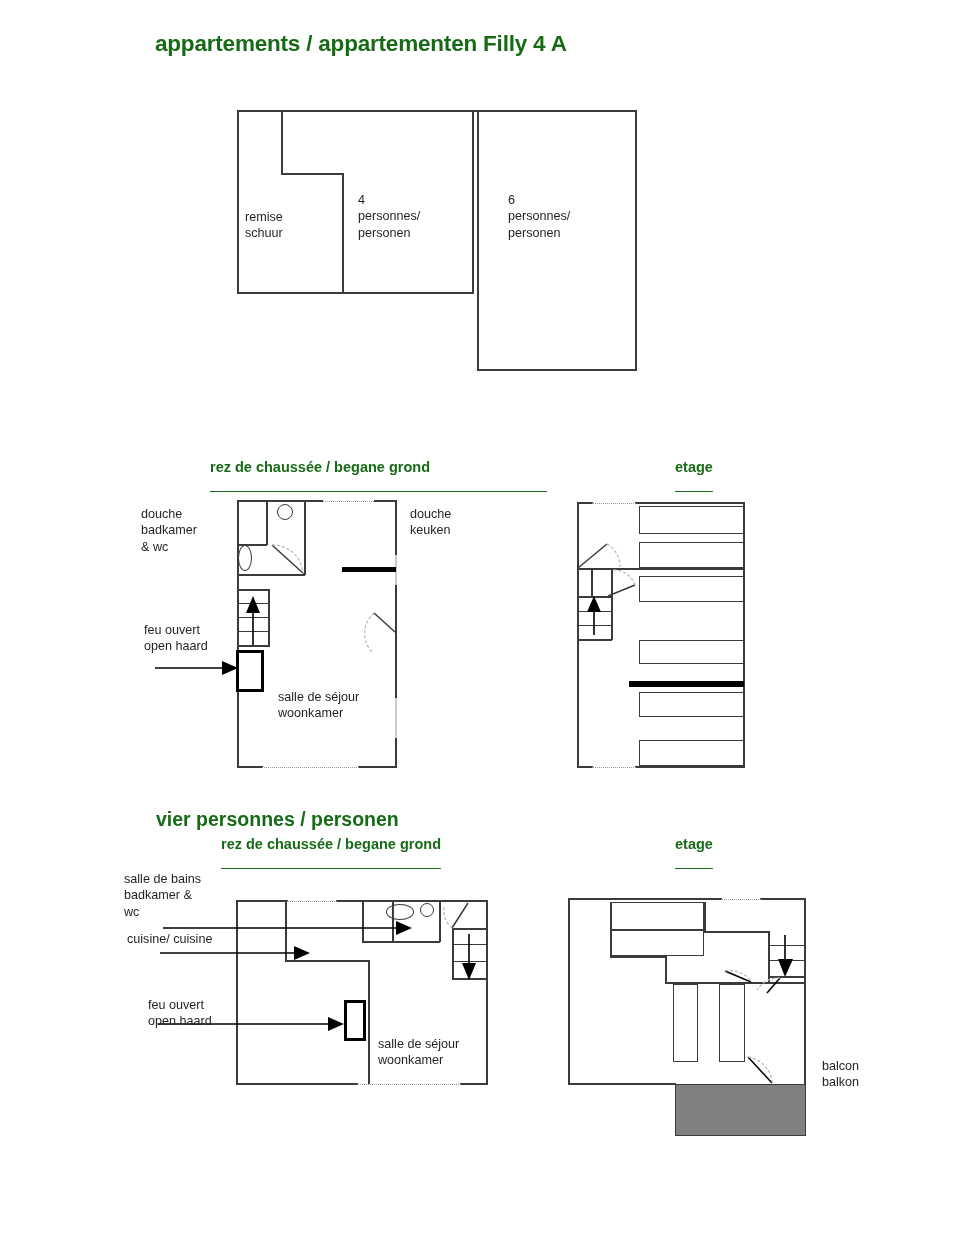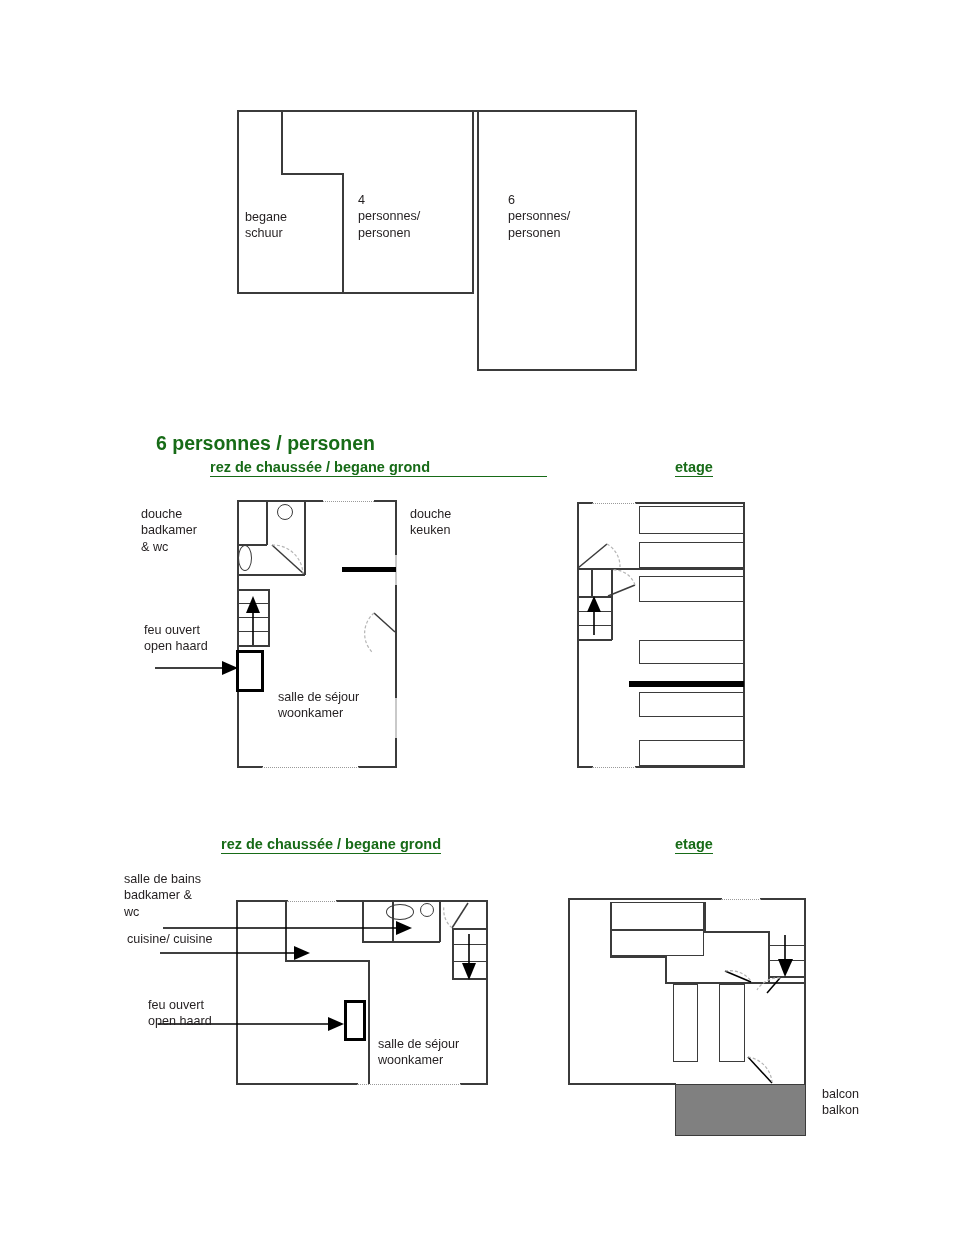--- a/index.html
+++ b/index.html
@@ -39,21 +39,21 @@
   }
   .title-sub {
     position: absolute;
     font-size: 14.5px;
     font-weight: bold;
     color: #176b17;
     white-space: nowrap;
   }
   .title-sub .ul {
     border-bottom: 1.6px solid #176b17;
-    padding-bottom: 1px;
+    padding-bottom: 16px;
     display: inline-block;
   }
   
   .lbl {
     position: absolute;
     font-size: 12.6px;
     line-height: 16.4px;
     color: #231f20;
     white-space: pre;
   }
@@ -97,49 +97,49 @@
     left: 0; top: 0;
     overflow: visible;
     pointer-events: none;
   }
 </style>
 </head>
 <body>
 
 <div class="page">
 
+  <div class="title-main">appartements / appartementen Filly 4 A</div>
 
   <div class="plan" style="left:0; top:0; width:960px; height:400px;">
 
     <div class="wall" style="left:237px; top:110px; width:1.5px; height:184px;"></div>
     <div class="wall" style="left:237px; top:292px; width:236px; height:1.5px;"></div>
     <div class="wall" style="left:237px; top:110px; width:45px; height:1.5px;"></div>
     <div class="wall" style="left:281px; top:110px; width:1.5px; height:64px;"></div>
     <div class="wall" style="left:281px; top:173px; width:62px; height:1.5px;"></div>
     <div class="wall" style="left:342px; top:173px; width:1.5px; height:120px;"></div>
 
     <div class="wall" style="left:281px; top:110px; width:193px; height:1.5px;"></div>
     <div class="wall" style="left:472px; top:110px; width:1.5px; height:184px;"></div>
 
     <div class="wall" style="left:472px; top:110px; width:165px; height:1.5px;"></div>
     <div class="wall" style="left:635px; top:110px; width:1.5px; height:261px;"></div>
     <div class="wall" style="left:477px; top:369px; width:159px; height:1.5px;"></div>
     <div class="wall" style="left:477px; top:110px; width:1.5px; height:261px;"></div>
 
-    <div class="lbl" style="left:245px; top:209px;">begane
+    <div class="lbl" style="left:245px; top:209px;">remise
 schuur</div>
     <div class="lbl" style="left:358px; top:192px;">4
 personnes/
 personen</div>
     <div class="lbl" style="left:508px; top:192px;">6
 personnes/
 personen</div>
   </div>
 
-  <div class="title-section" style="left:156px; top:432px;">6 personnes / personen</div>
   <div class="title-sub" style="left:210px; top:459px;">
     <span class="ul" style="width:337px;">rez de chaussée / begane grond</span>
   </div>
   <div class="title-sub" style="left:675px; top:459px;">
     <span class="ul">etage</span>
   </div>
 
   <div class="plan" style="left:0; top:0; width:960px; height:800px;">
 
     <div class="wall" style="left:237px; top:500px; width:1.7px; height:268px;"></div>
@@ -233,20 +233,21 @@
     <line x1="578" y1="568" x2="607" y2="544" stroke="#3b3b3b" stroke-width="1.5"></line>
     <path d="M607,544 A 26,26 0 0 1 620,567" fill="none" stroke="#b5b5b5" stroke-width="1.2" stroke-dasharray="3,2"></path>
 
     <line x1="608" y1="596" x2="635" y2="585" stroke="#3b3b3b" stroke-width="1.5"></line>
     <path d="M635,585 A 22,22 0 0 0 613,570" fill="none" stroke="#b5b5b5" stroke-width="1.2" stroke-dasharray="3,2"></path>
 
     <line x1="594" y1="635" x2="594" y2="607" stroke="#000" stroke-width="1.6"></line>
     <polygon points="594,596 587,612 601,612" fill="#000"></polygon>
   </svg>
 
+  <div class="title-section" style="left:156px; top:808px;">vier personnes / personen</div>
   <div class="title-sub" style="left:221px; top:836px;">
     <span class="ul">rez de chaussée / begane grond</span>
   </div>
   <div class="title-sub" style="left:675px; top:836px;">
     <span class="ul">etage</span>
   </div>
 
   <div class="plan" style="left:0; top:0; width:960px; height:1150px;">
 
     <div class="wall" style="left:236px; top:900px; width:1.7px; height:185px;"></div>
@@ -343,16 +344,16 @@
     <line x1="751" y1="982" x2="725" y2="971" stroke="#000" stroke-width="1.5"></line>
     <path d="M725,971 A 27,27 0 0 1 751,981" fill="none" stroke="#b5b5b5" stroke-width="1.2" stroke-dasharray="3,2"></path>
 
     <line x1="767" y1="993" x2="780" y2="978" stroke="#000" stroke-width="1.5"></line>
     <path d="M780,978 A 25,25 0 0 0 757,990" fill="none" stroke="#b5b5b5" stroke-width="1.2" stroke-dasharray="3,2"></path>
 
     <line x1="772" y1="1083" x2="748" y2="1057" stroke="#000" stroke-width="1.5"></line>
     <path d="M748,1057 A 28,28 0 0 1 772,1082" fill="none" stroke="#b5b5b5" stroke-width="1.2" stroke-dasharray="3,2"></path>
   </svg>
 
-  <div class="lbl" style="left:822px; top:1086px;">balcon
+  <div class="lbl" style="left:822px; top:1058px;">balcon
 balkon</div>
 
 </div>
 
 </body></html>

